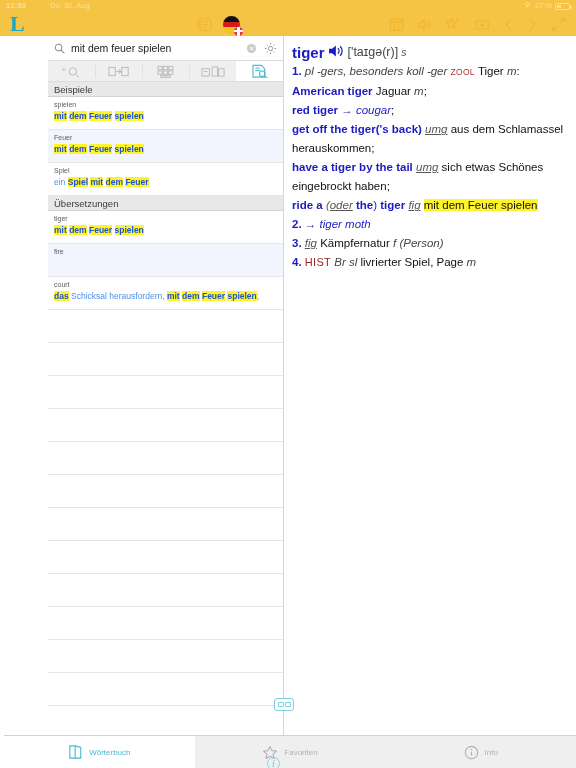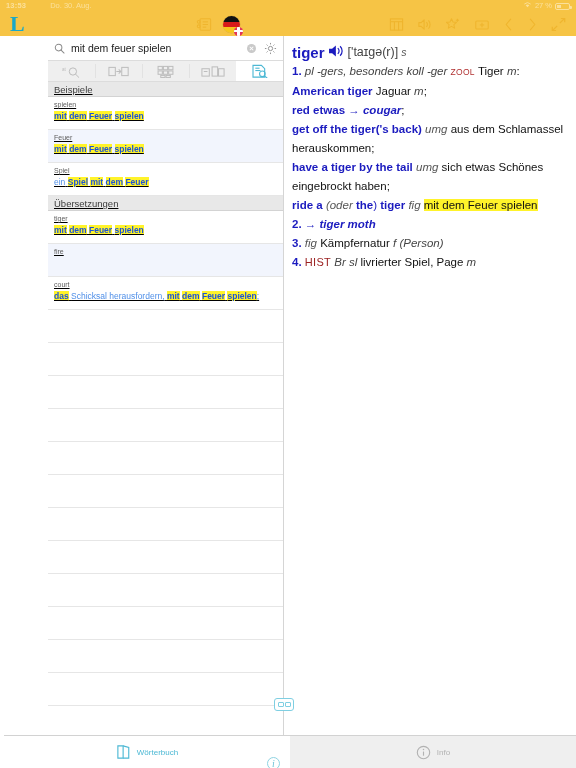--- a/index.html
+++ b/index.html
@@ -99,21 +99,21 @@
     flex:1; display:flex; align-items:center; justify-content:center;
     color:#bdbdbd; cursor:pointer; position:relative;
   }
   .tab + .tab::before {
     content:""; position:absolute; left:0; top:3px; bottom:3px; width:1px; background:#e2e2e2;
   }
   .tab.active { background:#fff; color:#4cb8d4; }
   .tab.active::before { background:transparent; }
 
   
-  .list { flex:1; overflow:hidden; background:#fde047;text-decoration:underline; }
+  .list { flex:1; overflow:hidden; background:#fde047; }
   .sect-header {
     background:#e8e8e8; border-bottom:1px solid #d3d3d3;
     font-size:9.5px; color:#3b3b3b; padding:2px 6px 3px 6px; height:15px;
     line-height:11px;
   }
   .row {
     height:33px; border-bottom:1px solid #e6e6e6; padding:3px 6px 0 6px;
     background:#fff; cursor:pointer; overflow:hidden;
   }
   .row.alt { background:#f2f5fd; }
@@ -145,22 +145,22 @@
   }
   .article .hdw { font-size:15px; font-weight:bold; color:#1b1bbf; vertical-align:middle; }
   .spk { display:inline-block; vertical-align:-2px; margin:0 3px; color:#1b1bbf; line-height:0; cursor:pointer; }
   .ipa { font-size:12.5px; color:#444; }
   .pos { font-style:italic; color:#555; font-size:10.5px; }
   b.num { color:#1b1bbf; }
   i.it { font-style:italic; color:#444; }
   .smallcap { font-size:8.5px; letter-spacing:.3px; color:#b03030; font-weight:normal; }
   .smallcap2 { font-size:11px; letter-spacing:.3px; color:#9c2222; }
   .bl { color:#1b1bbf; font-weight:bold; }
-  .bli { color:#1b1bbf; font-weight:bold; font-style:italic; }
-  .gr { color:#555; font-style:italic; }
+  .bli { color:#1b1bbf; font-weight:normal; font-style:italic; }
+  .gr { color:#555; font-style:italic;text-decoration:underline; }
 
   
   .tabbar {
     position:absolute; left:4px; right:0; bottom:0; height:33px;
     background:#efefef; border-top:1px solid #d2d2d2; display:flex;
   }
   .bt { flex:1; display:flex; align-items:center; justify-content:center; gap:6px; cursor:pointer; color:#b2b2b2; font-size:8px; }
   .bt.active { background:#fff; color:#4cb8d4; }
   .bt .lbl { font-size:8px; }
   .bt .bicn { line-height:0; }
@@ -372,21 +372,21 @@
     </div>
 
     <div class="right-pane">
       <div class="article">
         <span class="hdw">tiger</span><span class="spk"><svg width="17" height="14" viewBox="0 0 18 15" fill="none">
               <path d="M1 5.2h3.3L8.3 1.6v11.8L4.3 9.8H1z" fill="#1b1bbf"></path>
               <path d="M10.4 4.4a4.2 4.2 0 0 1 0 6.2" stroke="#1b1bbf" stroke-width="1.3"></path>
               <path d="M12.9 2.4a7.2 7.2 0 0 1 0 10.2" stroke="#1b1bbf" stroke-width="1.3"></path>
             </svg></span><span class="ipa">['taɪɡə(r)]</span> <span class="pos">s</span><br>
         <b class="num">1.</b> <i class="it">pl -gers, besonders koll -ger</i> <span class="smallcap">ZOOL</span> <span>Tiger</span> <i class="it">m</i>: <span class="bl">American tiger</span> <span>Jaguar</span> <i class="it">m</i><span>;</span><br>
-        <span class="bl">red etwas</span> <span class="bl">→</span> <span class="bli">cougar</span><span>;</span><br>
+        <span class="bl">red tiger</span> <span class="bl">→</span> <span class="bli">cougar</span><span>;</span><br>
         <span class="bl">get off the tiger('s back)</span> <i class="gr">umg</i> <span>aus dem Schlamassel herauskommen;</span><br>
         <span class="bl">have a tiger by the tail</span> <i class="gr">umg</i> <span>sich etwas Schönes eingebrockt haben;</span><br>
         <span class="bl"><span>ride a</span> <i class="gr" style="font-weight:normal">(oder</i> <span>the</span><span style="font-weight:normal">)</span> <span>tiger</span></span> <i class="gr">fig</i> <span class="hl">mit dem Feuer spielen</span><br>
         <b class="num">2.</b> <span class="bli">→ tiger moth</span><br>
         <b class="num">3.</b> <i class="gr">fig</i> <span>Kämpfernatur</span> <i class="it">f (Person)</i><br>
         <b class="num">4.</b> <span class="smallcap2">HIST</span> <i class="it">Br sl</i> <span>livrierter Spiel, Page</span> <i class="it">m</i>
       </div>
     </div>
 
     <div class="drag-handle">
@@ -401,20 +401,28 @@
       <span class="bicn">
         <svg width="15" height="16" viewBox="0 0 16 17" fill="none" stroke="currentColor" stroke-width="1.2">
             <path d="M2 2h5.6v13H2z"></path>
             <path d="M7.6 2 13.6 3.6v11.4L7.6 15"></path>
           </svg>
       </span>
       <span class="lbl">Wörterbuch</span>
     </div>
     <div class="bt">
       <span class="bicn">
+        <svg width="16" height="15" viewBox="0 0 17 16" fill="none" stroke="currentColor" stroke-width="1.2">
+            <path d="M8.5 1.6 10.6 6l4.8.5-3.6 3.2 1 4.7-4.3-2.5-4.3 2.5 1-4.7L1.6 6.5 6.4 6z" stroke-linejoin="round"></path>
+          </svg>
+      </span>
+      <span class="lbl">Favoriten</span>
+    </div>
+    <div class="bt">
+      <span class="bicn">
         <svg width="15" height="15" viewBox="0 0 16 16" fill="none" stroke="currentColor" stroke-width="1.2">
             <circle cx="8" cy="8" r="6.6"></circle>
             <line x1="8" y1="7" x2="8" y2="11.4"></line>
             <circle cx="8" cy="4.8" r=".8" fill="currentColor" stroke="none"></circle>
           </svg>
       </span>
       <span class="lbl">Info</span>
     </div>
   </div>
 </div>

